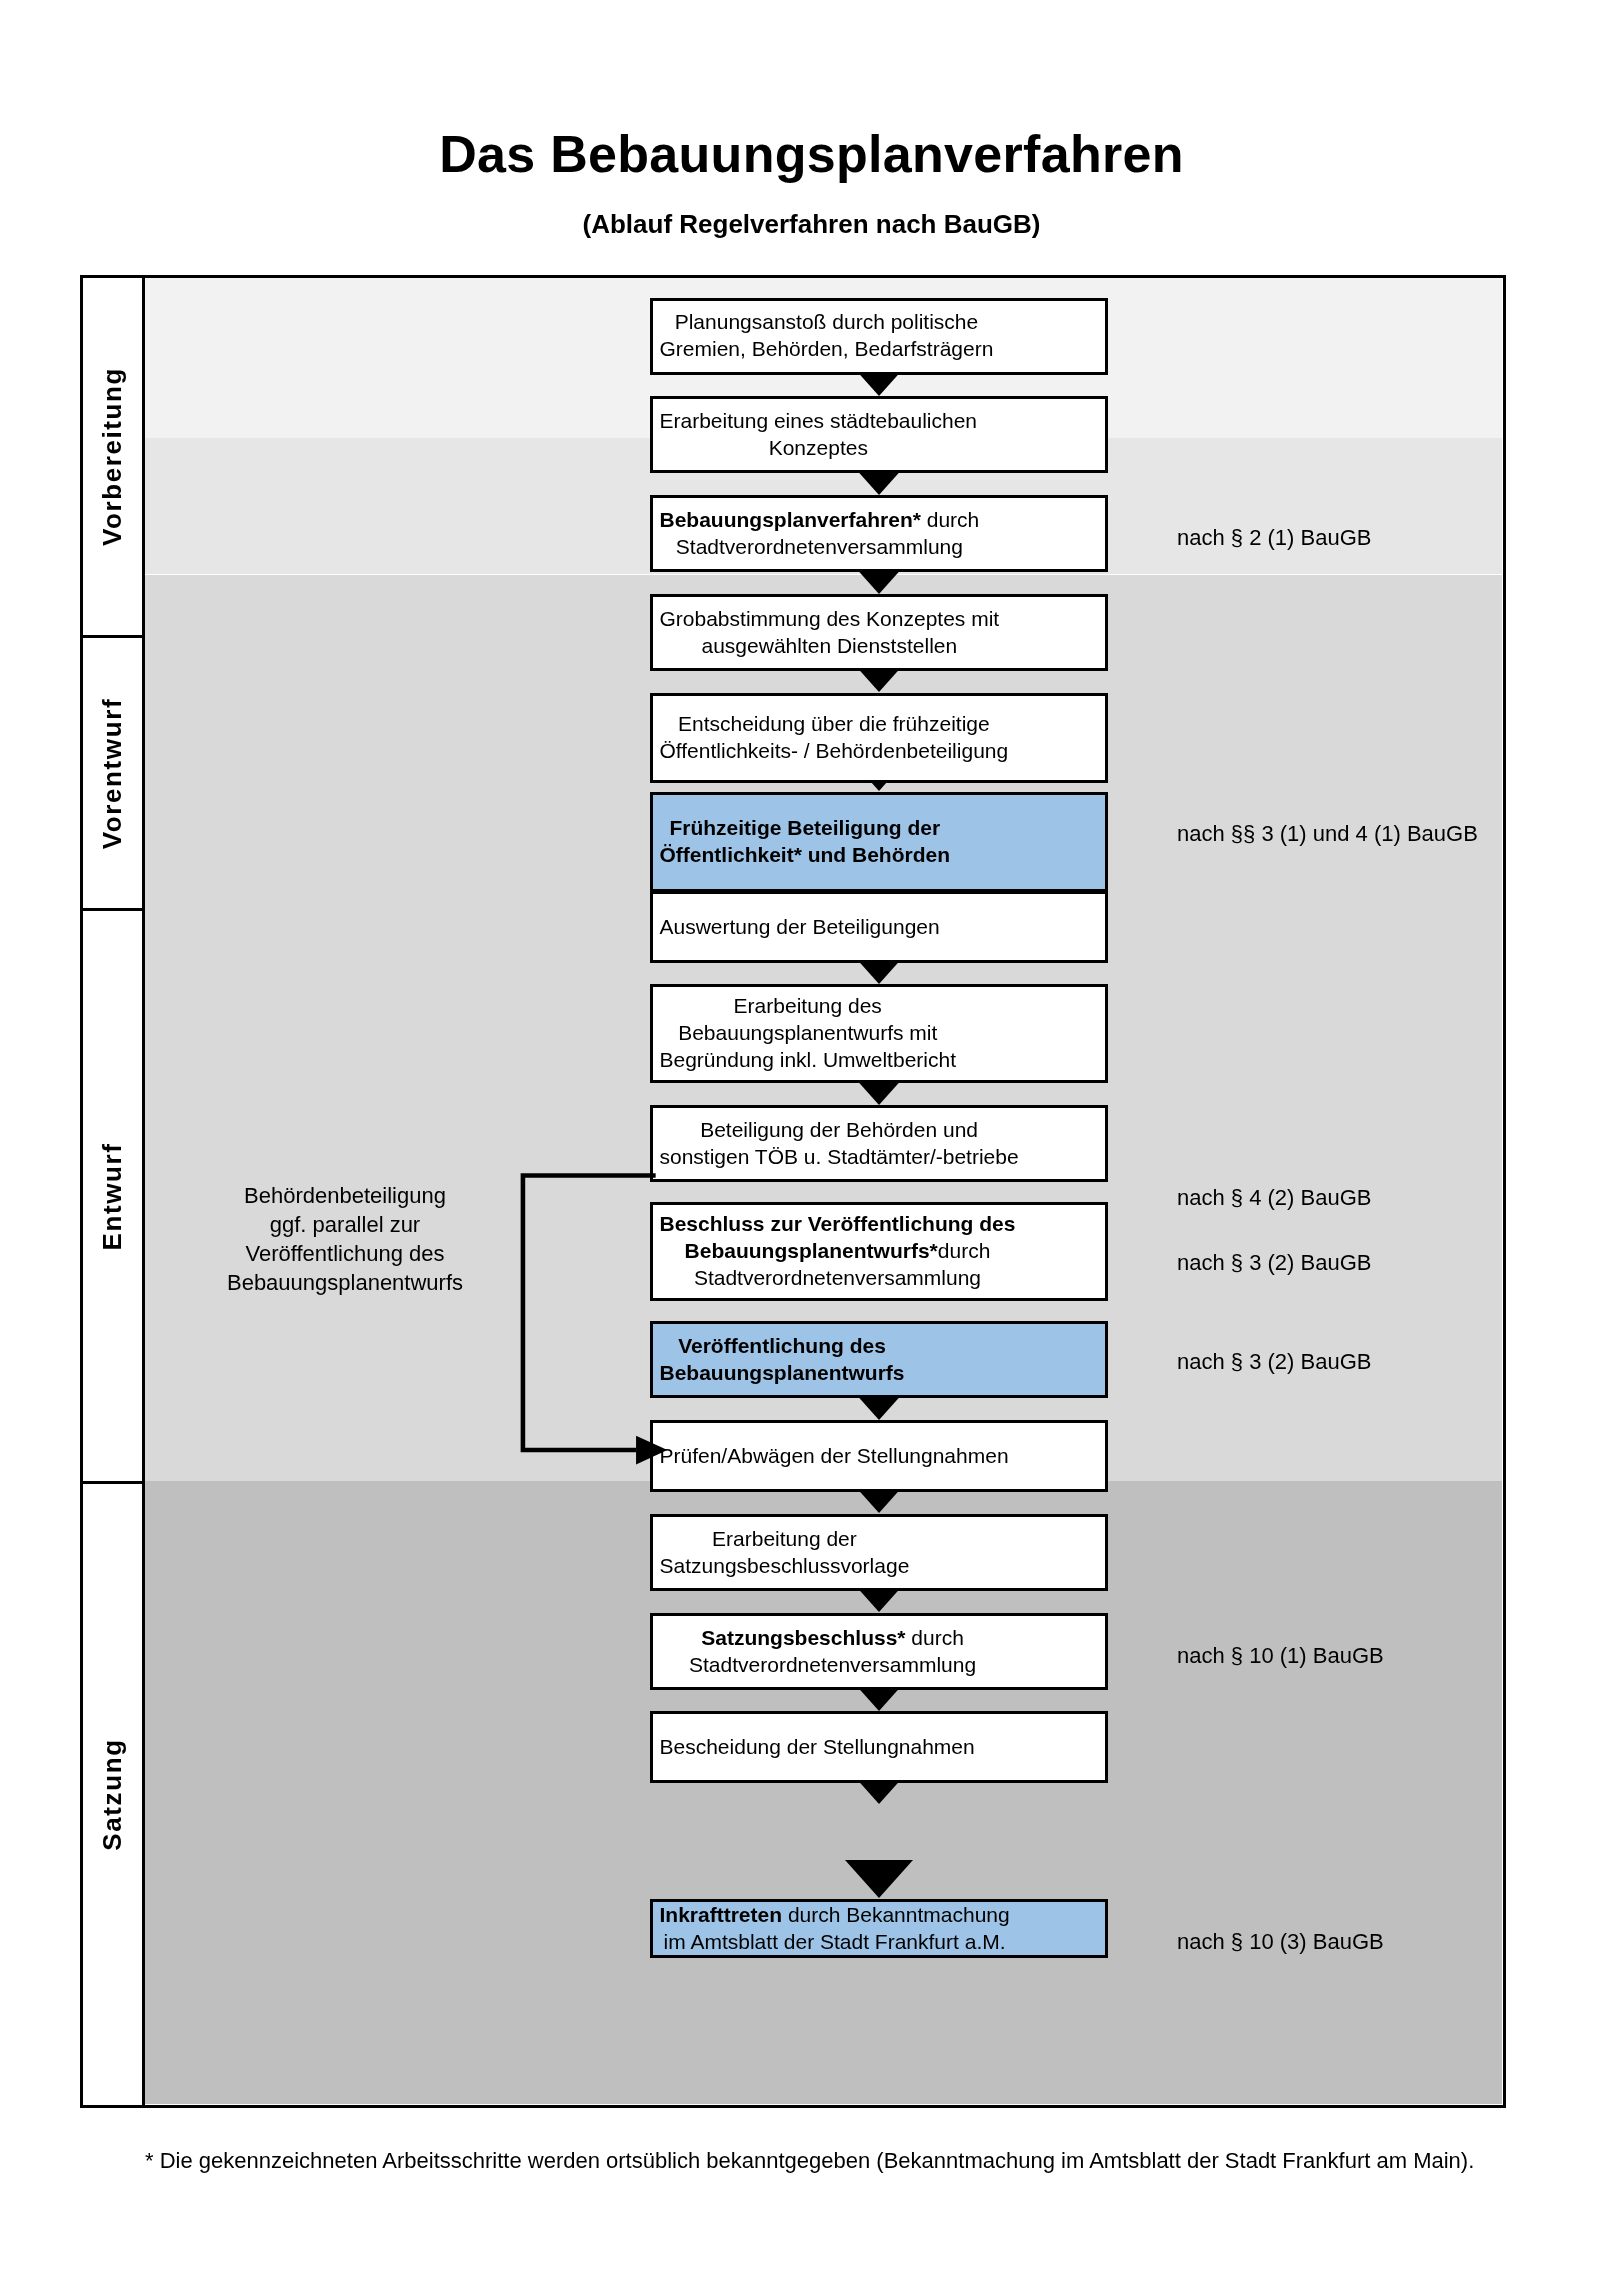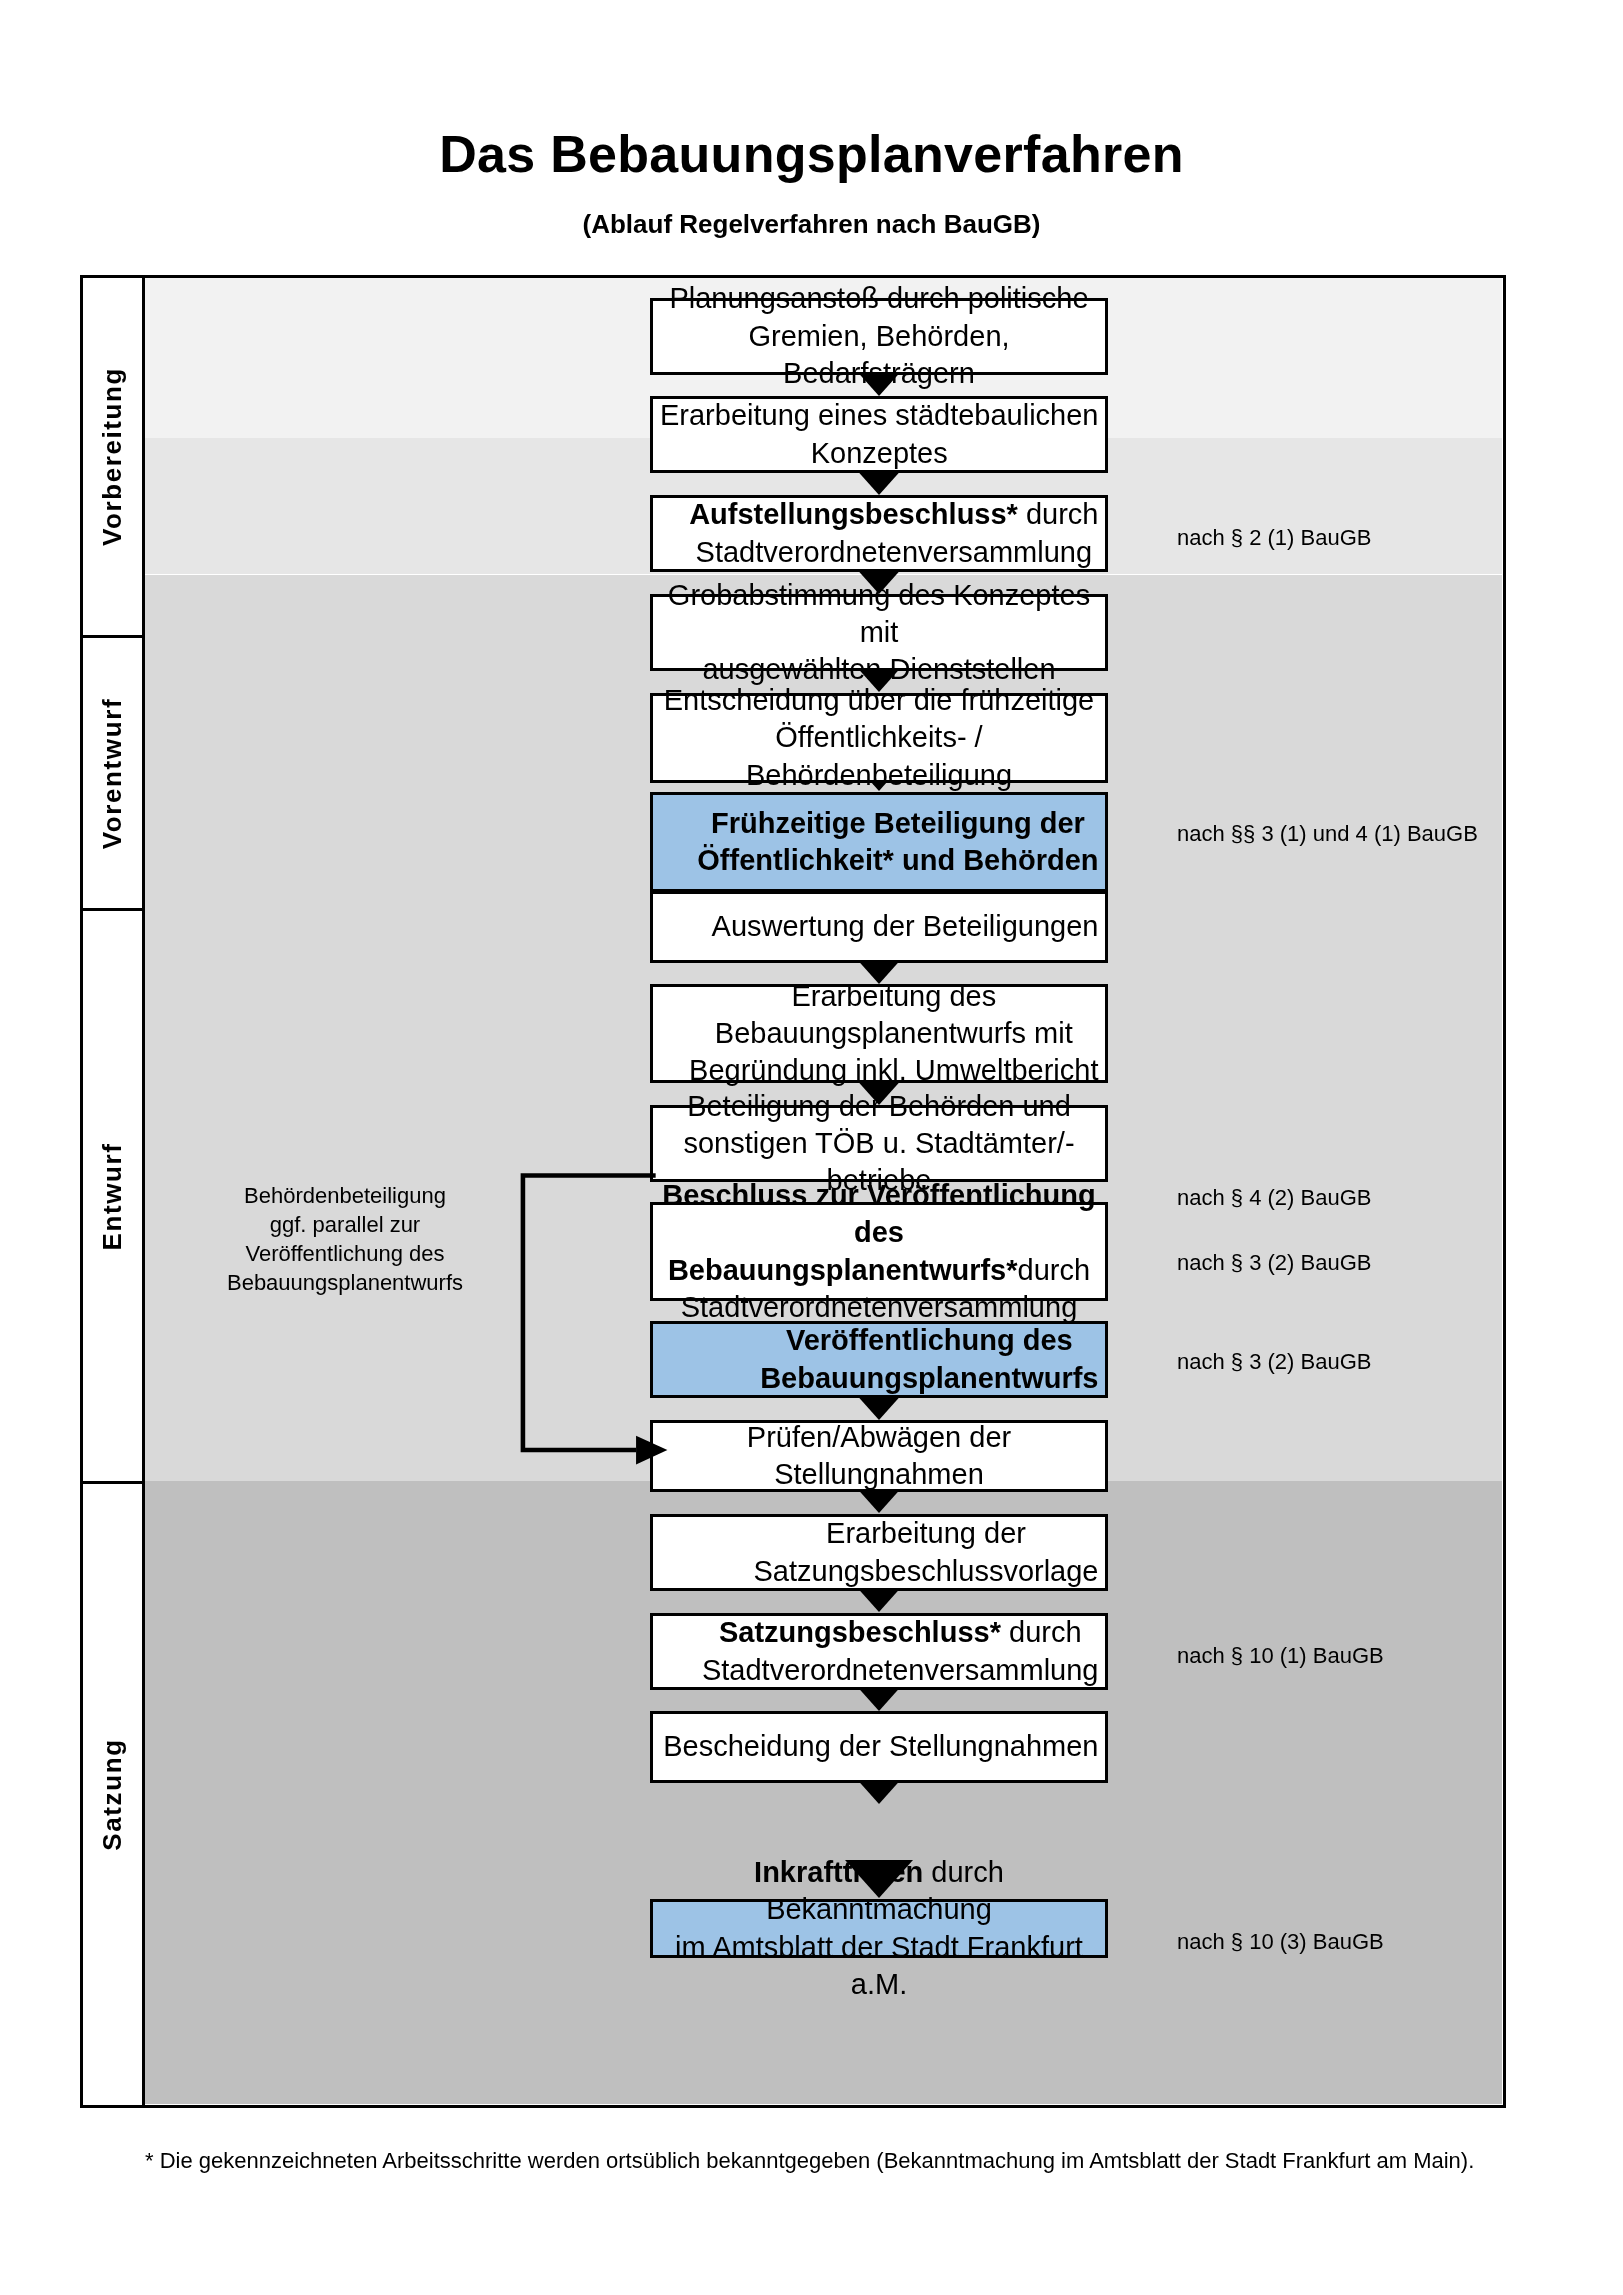--- a/index.html
+++ b/index.html
@@ -87,23 +87,23 @@
   
   .node {
     position: absolute;
     left: 567px;                
     width: 458px;
     border: 3.9px solid #000;
     box-sizing: border-box;
     background: #ffffff;
     display: flex;
     align-items: center;
-    justify-content: flex-end;
+    justify-content: flex-start;
     text-align: center;
-    font-size: 29px;
+    font-size: 21px;
     line-height: 1.28;
     padding: 2.6px 6.5px;
     z-index: 3;
   }
   .node.blue { background: #9dc3e6; }
   .node b { font-weight: bold; }
 
   
   .arrow {
     position: absolute;
@@ -208,21 +208,21 @@
   <div class="node" style="top:118px;height:77px;">
     <span>
       <span>Erarbeitung eines städtebaulichen</span><br>
       <span>Konzeptes</span>
     </span>
   </div>
   <div class="arrow" style="top:179px;left:762px;"></div>
 
   <div class="node" style="top:217px;height:77px;">
     <span>
-      <b>Aufstellungsbeschluss*</b>
+      <b>Bebauungsplanverfahren*</b>
       <span>durch</span><br>
       <span>Stadtverordnetenversammlung</span>
     </span>
   </div>
   <div class="arrow" style="top:278px;left:762px;"></div>
 
   <div class="node" style="top:316px;height:77px;">
     <span>
       <span>Grobabstimmung des Konzeptes mit</span><br>
       <span>ausgewählten Dienststellen</span>

